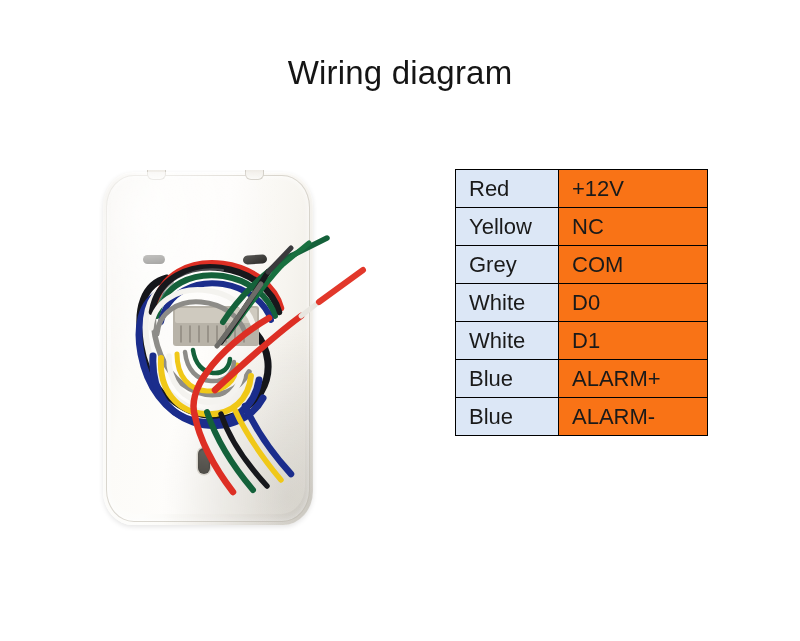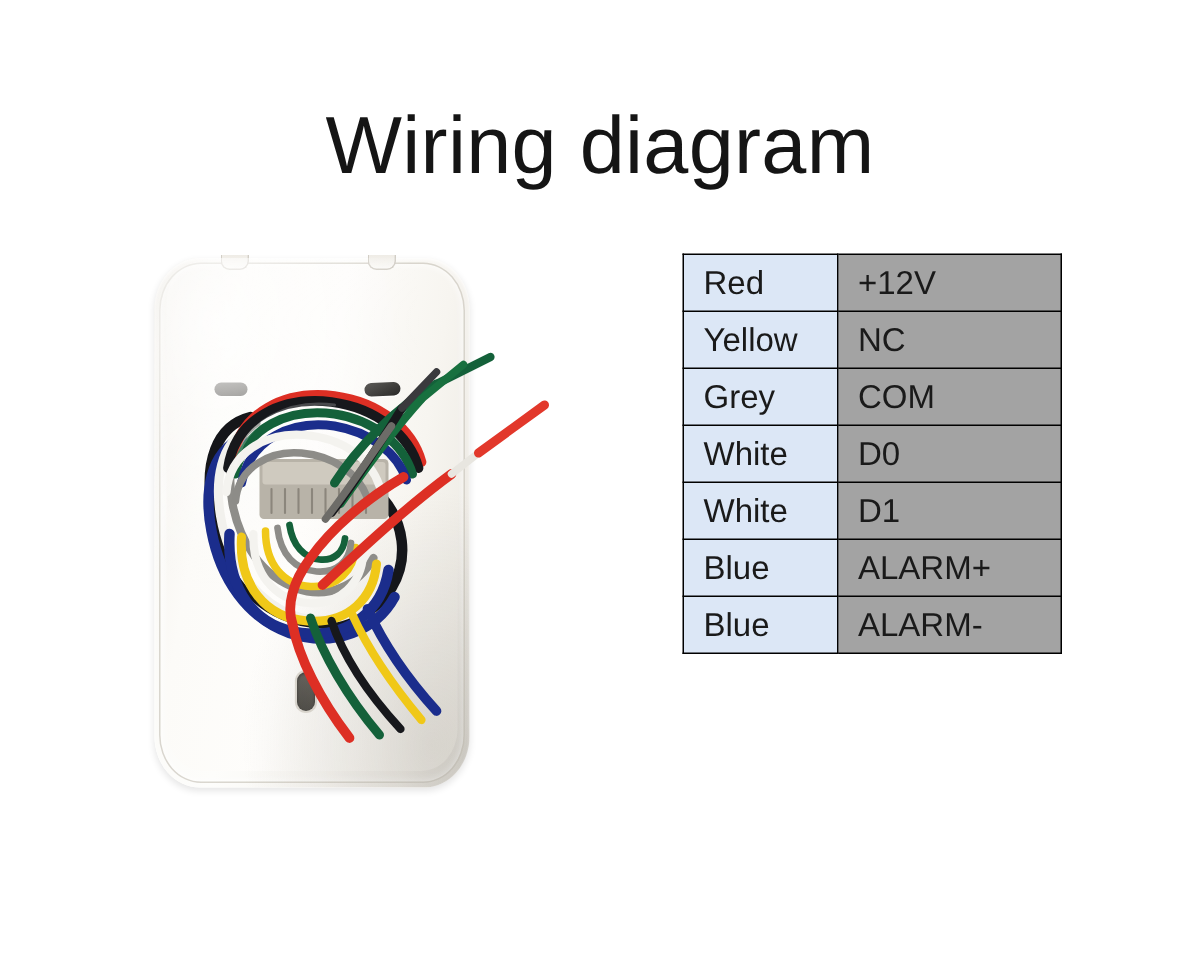--- a/index.html
+++ b/index.html
@@ -15,21 +15,21 @@
     font-family: "Liberation Sans", sans-serif;
     color: #111111;
   }
 
   #page-title {
     position: absolute;
     left: 0;
     top: 34px;
     width: 800px;
     text-align: center;
-    font-size: 54px;
+    font-size: 33px;
     font-weight: 400;
     letter-spacing: 0.2px;
     color: #151515;
     line-height: 1.0;
   }
 
   
   #device-figure {
     position: absolute;
     left: 95px;
@@ -174,21 +174,21 @@
     line-height: 1;
     vertical-align: middle;
     white-space: nowrap;
   }
   #wiring-table td.col-wire {
     width: 89px;
     background: #dce7f6;
   }
   #wiring-table td.col-function {
     width: 135px;
-    background: #a3a3a3;
+    background: #f97316;
   }
 </style>
 </head>
 <body>
 
 <h1 id="page-title">Wiring diagram</h1>
 
 <div id="device-figure">
 
   <div id="device-shell"></div>

